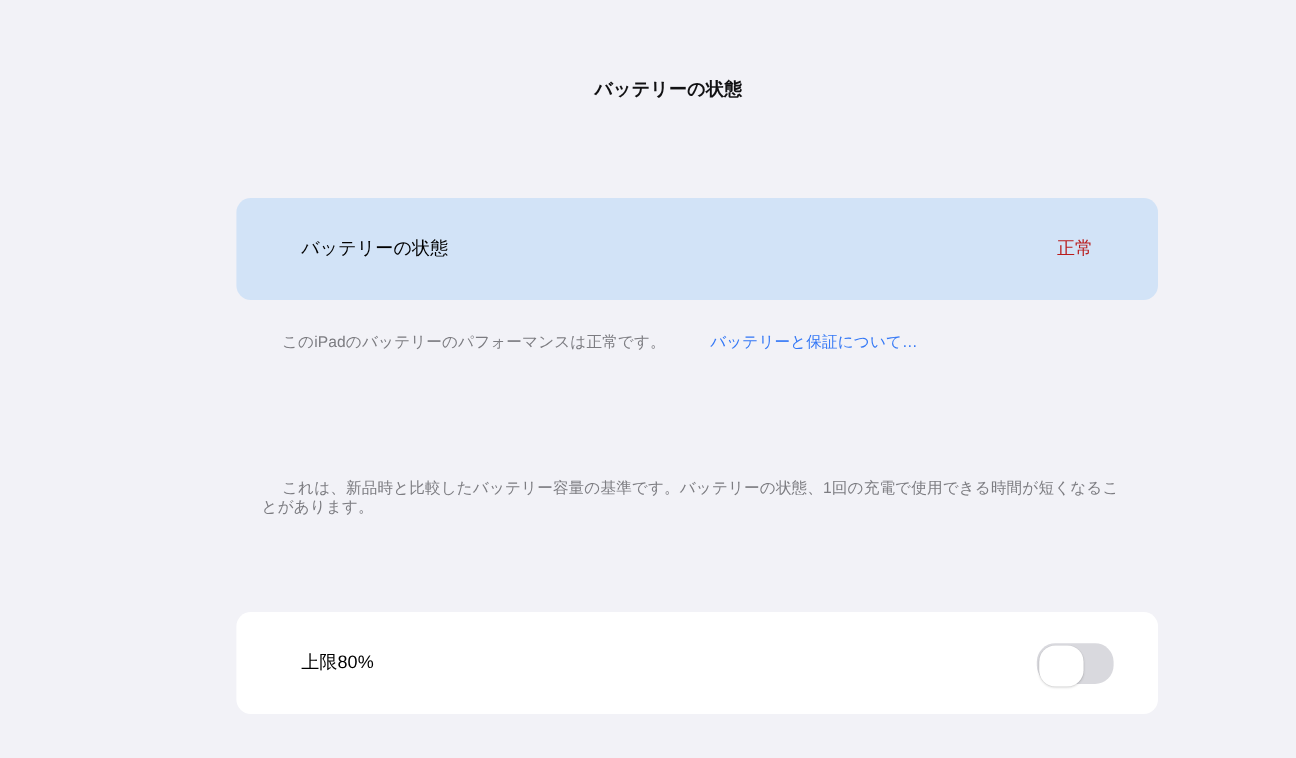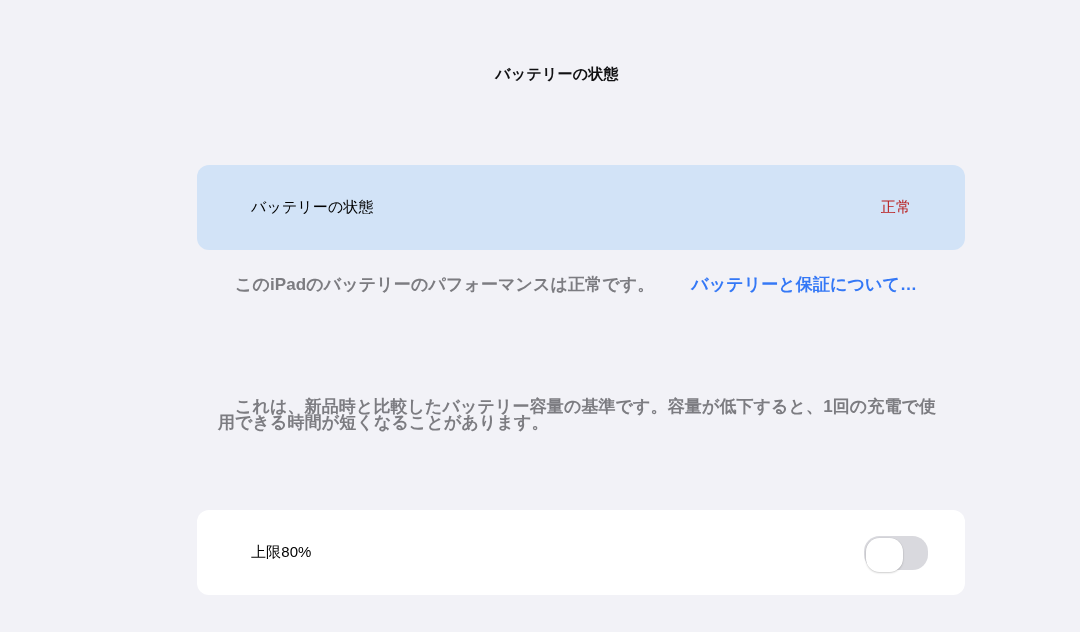--- a/index.html
+++ b/index.html
@@ -49,25 +49,24 @@
     color: #b91c1c;
     letter-spacing: 0.1px;
   }
   .divider {
     height: 1px;
     background: #e3e3e8;
     margin: 0 16px;
   }
   .footnote {
     margin: 10px 4px 0 4px;
-    font-size: 17px;
+    font-size: 13px;
     line-height: 16px;
     color: #7c7c81;
     letter-spacing: 0.1px;
-    font-weight: bold;
   }
   .fn-link {
     color: #3478f6;
     text-decoration: none;
     cursor: pointer;
     margin-left: 3px;
   }
   
   .toggle {
     width: 64px;
@@ -105,21 +104,21 @@
         <span class="row-value">正常</span>
       </div>
     </div>
     <p class="footnote">
       <span>このiPadのバッテリーのパフォーマンスは正常です。</span><a class="fn-link">バッテリーと保証について…</a>
     </p>
   </section>
 
   <section class="section">
     <p class="footnote">
-      <span>これは、新品時と比較したバッテリー容量の基準です。容量が低下すると、1回の充電で使用できる時間が短くなることがあります。</span>
+      <span>これは、新品時と比較したバッテリー容量の基準です。バッテリーの状態、1回の充電で使用できる時間が短くなることがあります。</span>
     </p>
   </section>
 
 
   <section class="section">
     <div class="card">
       <div class="row">
         <span class="row-label">上限80%</span>
         <span class="toggle">
           <span class="knob"></span>

